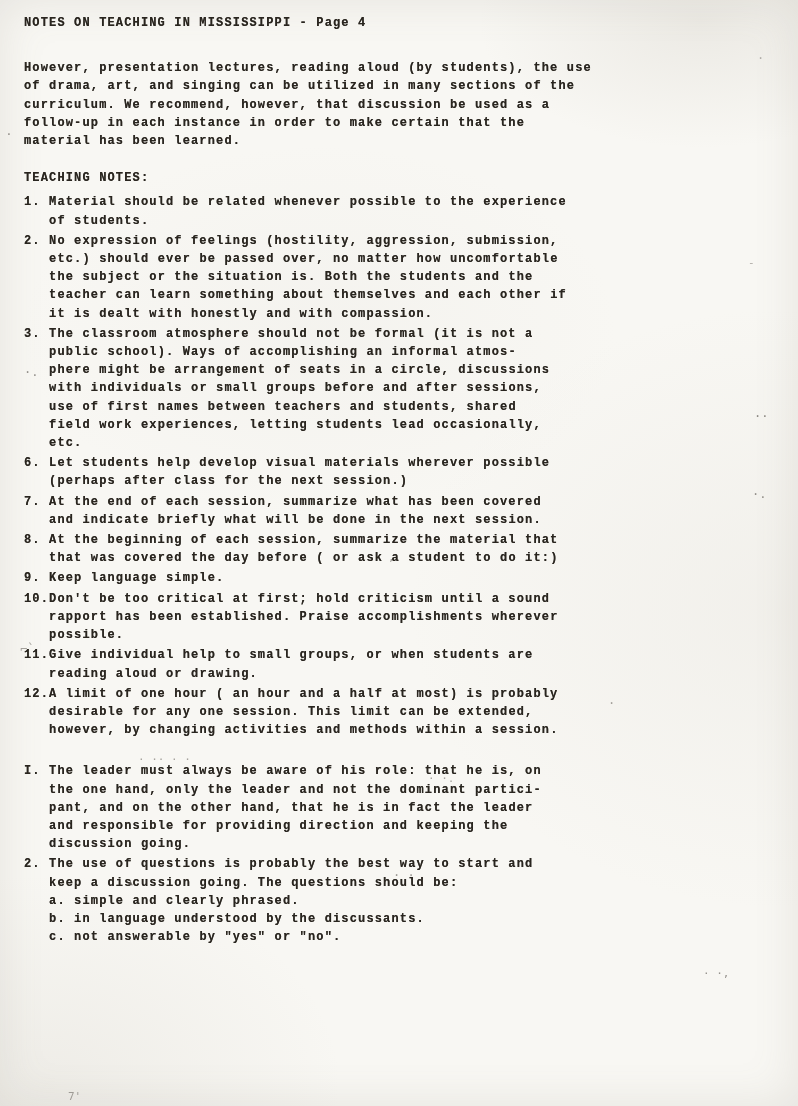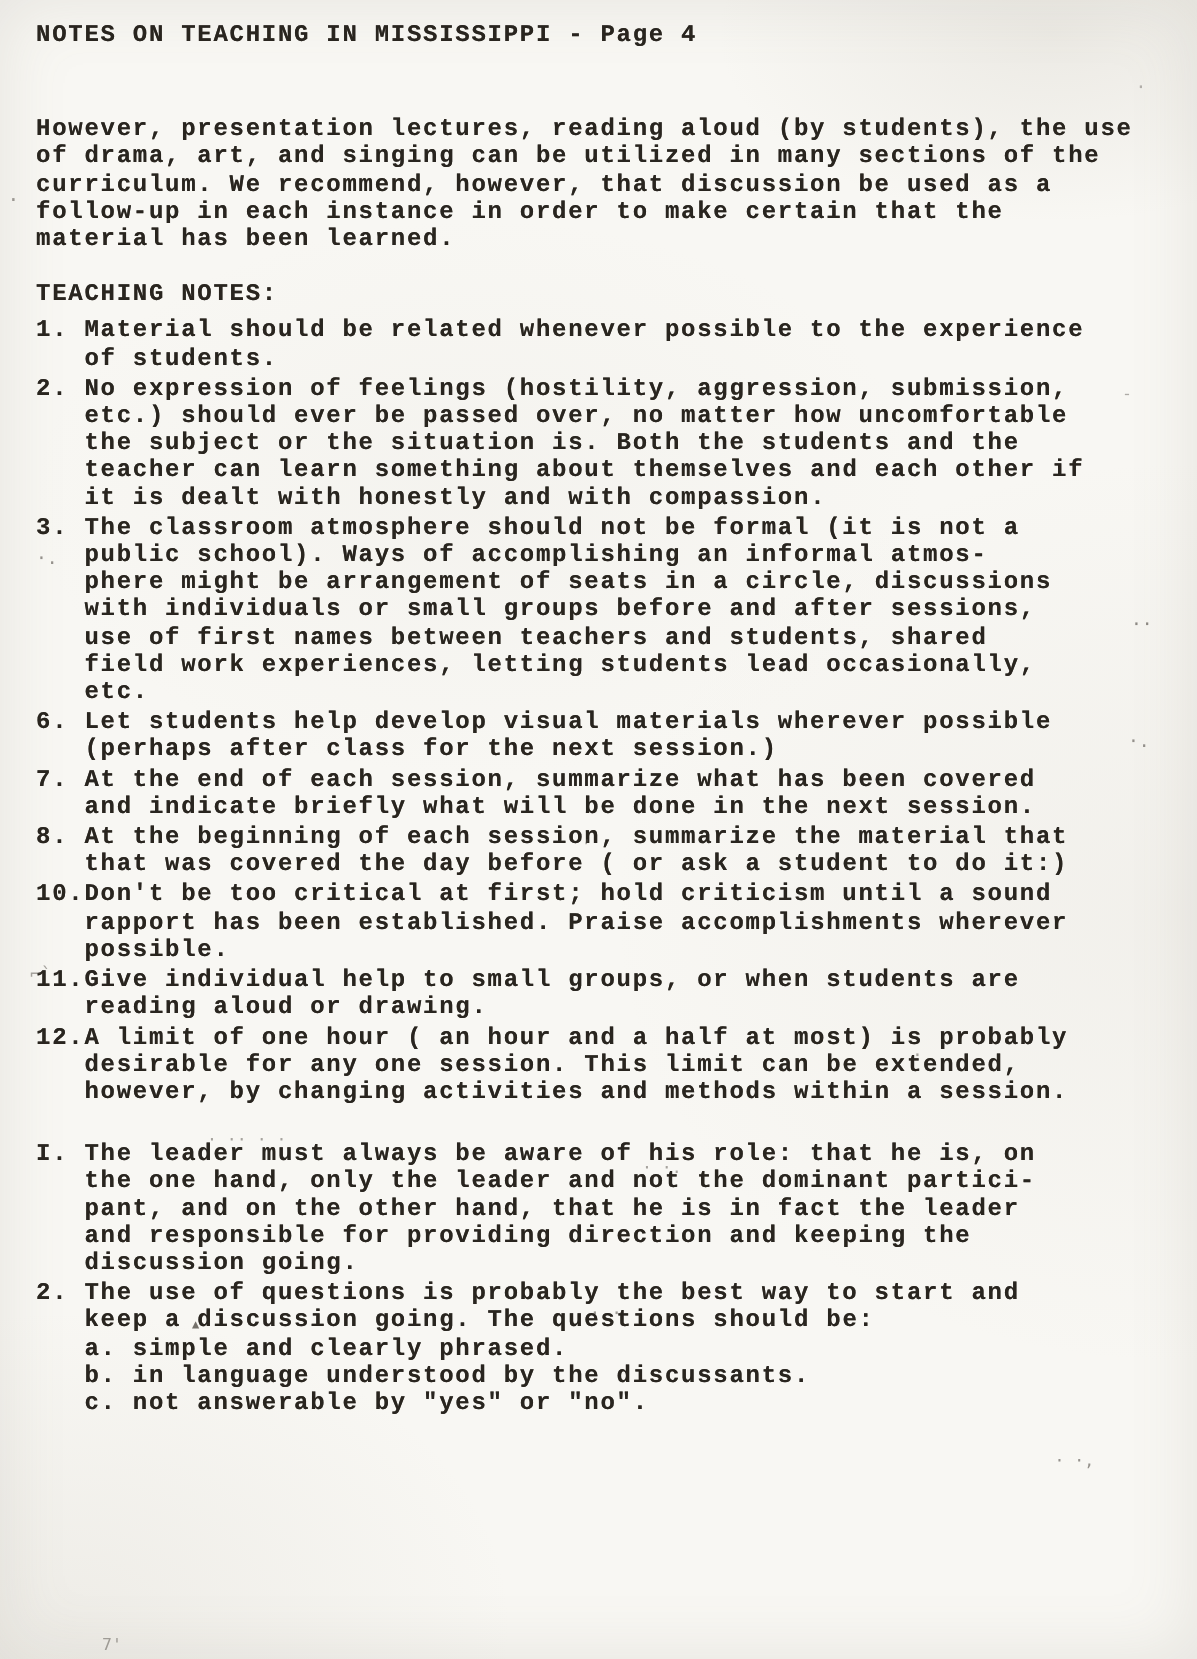--- a/index.html
+++ b/index.html
@@ -22,29 +22,29 @@
   }
   .page {
     position: absolute;
     inset: 0;
     padding: 14px 18px 0 24px;
     box-sizing: border-box;
     box-shadow: inset 0 0 46px rgba(118,112,100,0.14);
   }
   .tw {
     font-family: "Liberation Mono", "DejaVu Sans Mono", monospace;
-    font-size: 16px;
+    font-size: 12px;
     font-weight: 700;
     letter-spacing: 1.15px;
     line-height: 18.2px;
     color: #29251f;
     white-space: pre-wrap;
     text-shadow: 0 0 0.4px rgba(41,37,31,0.7);
   }
-  .intro    { margin-top: 45px; }
+  .intro    { margin-top: 27px; }
   .heading-1{ margin-top: 19px; }
   .list-1   { margin-top: 6px; }
   .heading-2{ margin-top: 15px; }
   .list-2   { margin-top: 23px; }
   .item     { margin-bottom: 2px; }
   .artifact {
     position: absolute;
     font-family: "DejaVu Sans Mono", "Liberation Mono", monospace;
     color: #55504a;
     line-height: 1;
@@ -81,20 +81,21 @@
    with individuals or small groups before and after sessions,
    use of first names between teachers and students, shared
    field work experiences, letting students lead occasionally,
    etc.</div>
     <div class="tw item">6. Let students help develop visual materials wherever possible
    (perhaps after class for the next session.)</div>
     <div class="tw item">7. At the end of each session, summarize what has been covered
    and indicate briefly what will be done in the next session.</div>
     <div class="tw item">8. At the beginning of each session, summarize the material that
    that was covered the day before ( or ask a student to do it:)</div>
+    <div class="tw item">9. Keep language simple.</div>
     <div class="tw item">10.Don't be too critical at first; hold criticism until a sound
    rapport has been established. Praise accomplishments wherever
    possible.</div>
     <div class="tw item">11.Give individual help to small groups, or when students are
    reading aloud or drawing.</div>
     <div class="tw item">12.A limit of one hour ( an hour and a half at most) is probably
    desirable for any one session. This limit can be extended,
    however, by changing activities and methods within a session.</div>
   </div>
 

